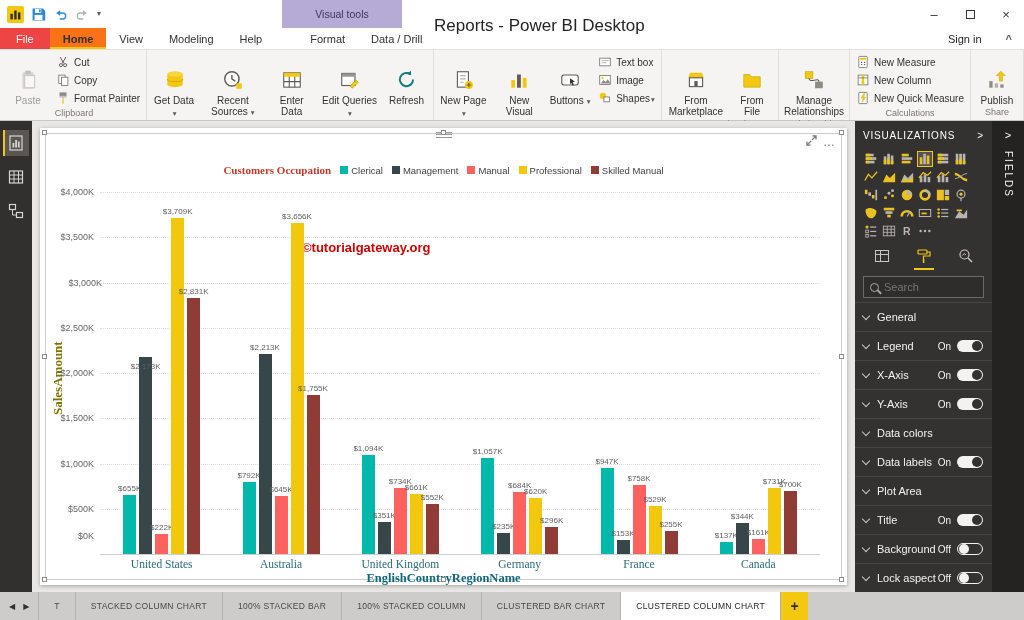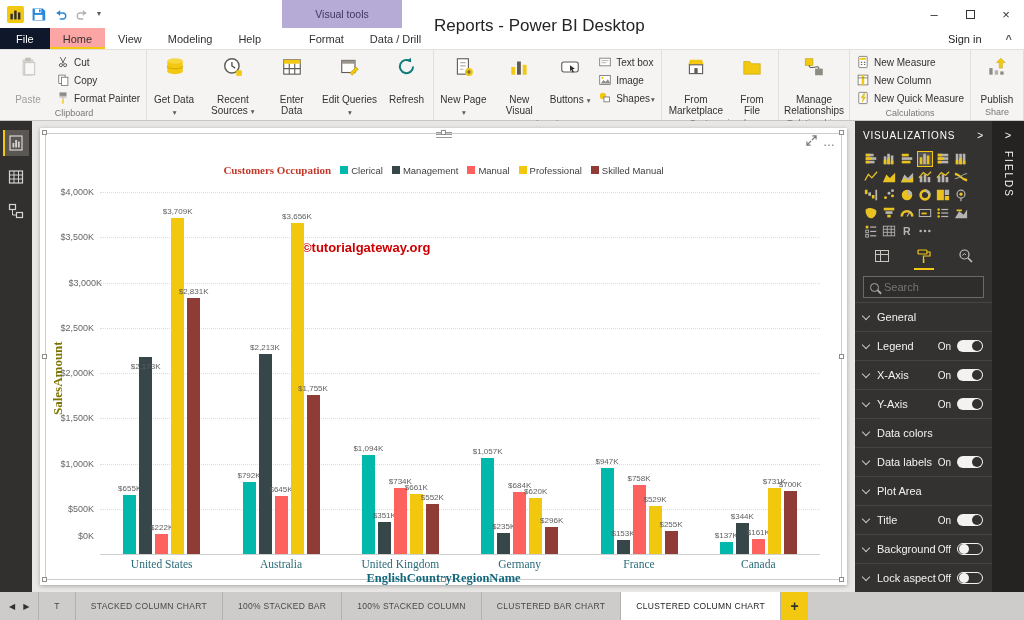--- a/index.html
+++ b/index.html
@@ -14,33 +14,33 @@
   .qat .glyph { font-size:13px; line-height:1; }
   .vt-badge { position:absolute; left:282px; top:0; width:120px; height:28px; background:#b6abd6; color:#3e3760; display:flex; align-items:center; justify-content:center; font-size:10.5px; }
   .app-title { position:absolute; left:412px; top:12px; height:28px; display:flex; align-items:center; font-size:17px; color:#252423;margin-left:22px; }
   .win-controls { position:absolute; right:0; top:0; height:28px; display:flex; }
   .win-btn { width:36px; height:28px; display:flex; align-items:center; justify-content:center; font-size:13px; color:#333; }
   .max-box { width:9px; height:9px; border:1px solid #333; }
 
   
   #tabrow { height:22px; background:#fff; border-bottom:1px solid #e3e1df; display:flex; align-items:stretch; font-size:11px; }
   .tab { padding:0 13px; display:flex; align-items:center; color:#33312f; cursor:pointer; }
-  .tab-file { background:#0f172a; color:#fff; padding:0 16px; }
-  .tab.active { background:#fca5a5; font-weight:normal; box-shadow:inset 0 -2px 0 #f2c811; }
+  .tab-file { background:#ef4444; color:#fff; padding:0 16px; }
+  .tab.active { background:#f97316; font-weight:bold; box-shadow:inset 0 -2px 0 #f2c811; }
   .ctx-first { margin-left:22px; }
   .flexspace { flex:1; }
   .signin { padding:0 12px; display:flex; align-items:center; }
   .rib-collapse { padding:0 12px; display:flex; align-items:center; color:#5f5b56; font-weight:bold; }
 
   
   #ribbon { height:71px; background:#f5f4f2; border-bottom:1px solid #c8c6c4; display:flex; align-items:stretch; padding-left:2px; }
   .rgroup { display:flex; flex-direction:column; border-right:1px solid #e1dfdd; padding:1px 3px 0; }
   .rg-items { flex:1; display:flex; align-items:stretch; gap:2px; }
   .rg-label { font-size:9px; color:#7b7773; text-align:center; padding:1px 2px 3px; white-space:nowrap; }
-  .bigbtn { min-width:46px; max-width:64px; display:flex; flex-direction:column; align-items:center; gap:14px; padding:5px 2px 0; font-size:10px; line-height:1.12; text-align:center; color:#33312f; cursor:pointer; }
+  .bigbtn { min-width:46px; max-width:64px; display:flex; flex-direction:column; align-items:center; gap:2px; padding:18px 2px 0; font-size:10px; line-height:1.12; text-align:center; color:#33312f; cursor:pointer; }
   .bigbtn svg { width:22px; height:22px; flex:none; }
   .bigbtn.disabled { opacity:.45; }
   .smallcol { display:flex; flex-direction:column; gap:1px; padding-top:3px; }
   .smallbtn { display:flex; align-items:center; gap:4px; font-size:10px; height:17px; padding:0 3px; color:#33312f; white-space:nowrap; cursor:pointer; }
   .smallbtn svg { width:14px; height:14px; flex:none; }
   .caret { font-size:7.5px; color:#5f5b56; margin-left:1px; }
 
   
   #main { display:flex; height:471px; }
   #rail { width:32px; background:#31302e; display:flex; flex-direction:column; align-items:center; padding-top:9px; gap:8px; }

